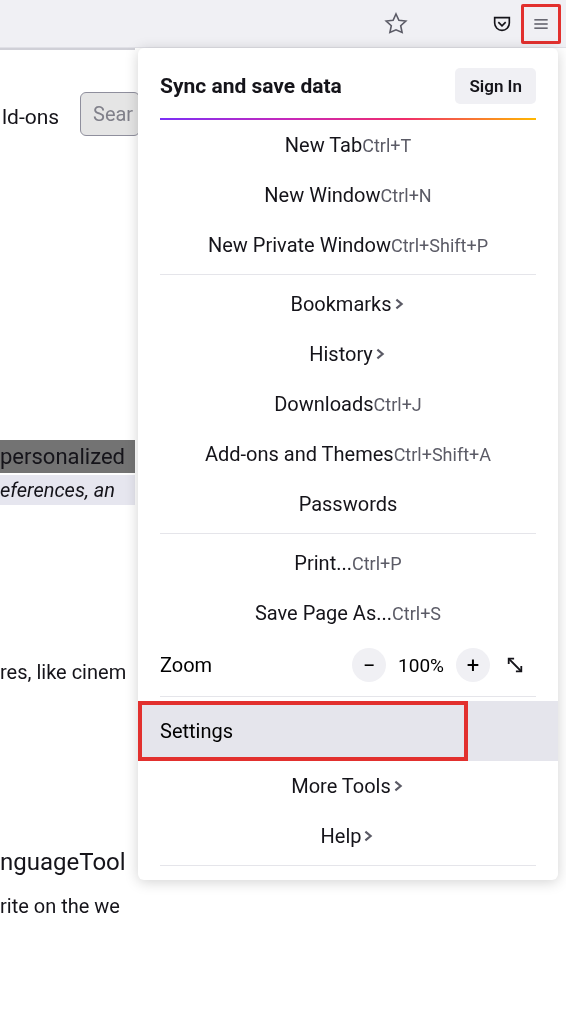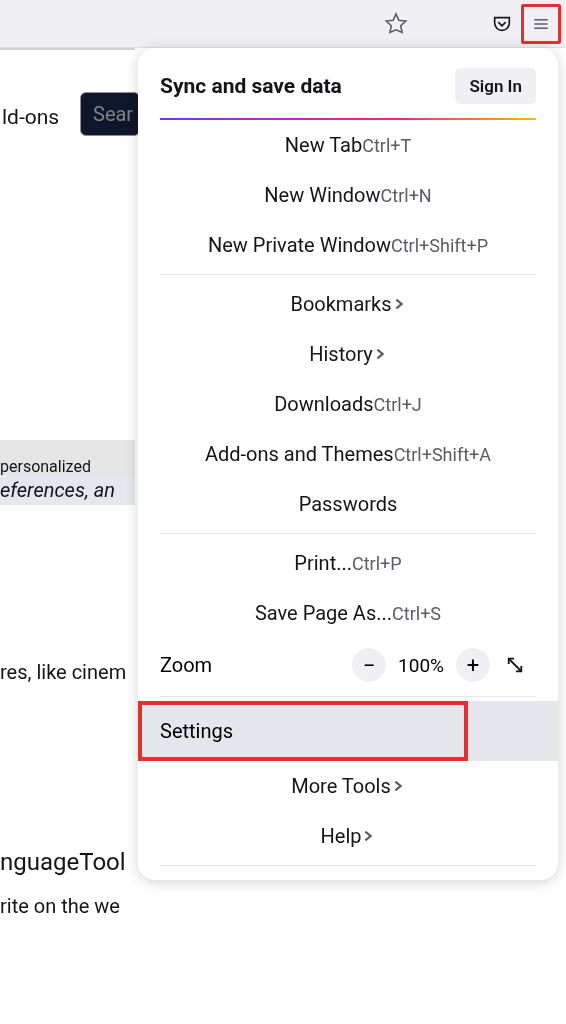--- a/index.html
+++ b/index.html
@@ -70,41 +70,41 @@
       left: 80px;
       width: 60px;
       height: 44px;
       border: 1.5px solid #8f8f9d;
       border-radius: 6px;
       display: flex;
       align-items: center;
       padding-left: 12px;
       font-size: 20px;
       color: #80808a;
-      background: #0f172a;
+      background: #e5e5e5;
     }
     .bg-text {
       position: absolute;
       font-size: 20px;
       color: #15141a;
     }
-    .bg-text.h1 { font-size: 16px; background: #e5e5e5; padding: 17px 0; left: 0; top: 440px; width:135px;}
+    .bg-text.h1 { font-size: 22px; background: #737373; padding: 4px 0; left: 0; top: 440px; width:135px;}
     .bg-text.l2 { left: 0; top: 475px; font-style: italic; }
     .bg-text.l3 { left: 0; top: 660px; }
     .bg-text.h2 { font-size: 24px; left: 0; top: 848px; }
     .bg-text.l4 { left: 0; top: 894px; }
     
     .menu-panel {
       position: absolute;
       top: 48px;
       right: 8px;
       width: 420px;
       background: #fff;
       box-shadow: 0 2px 14px rgba(0,0,0,0.18);
-      border-radius: 17px;
+      border-radius: 6px;
       padding: 8px 0 10px 0;
     }
     .menu-inner {
       padding: 0 14px;
     }
     .sync-row {
       display: flex;
       align-items: center;
       justify-content: space-between;
       padding: 12px 8px 14px 8px;

